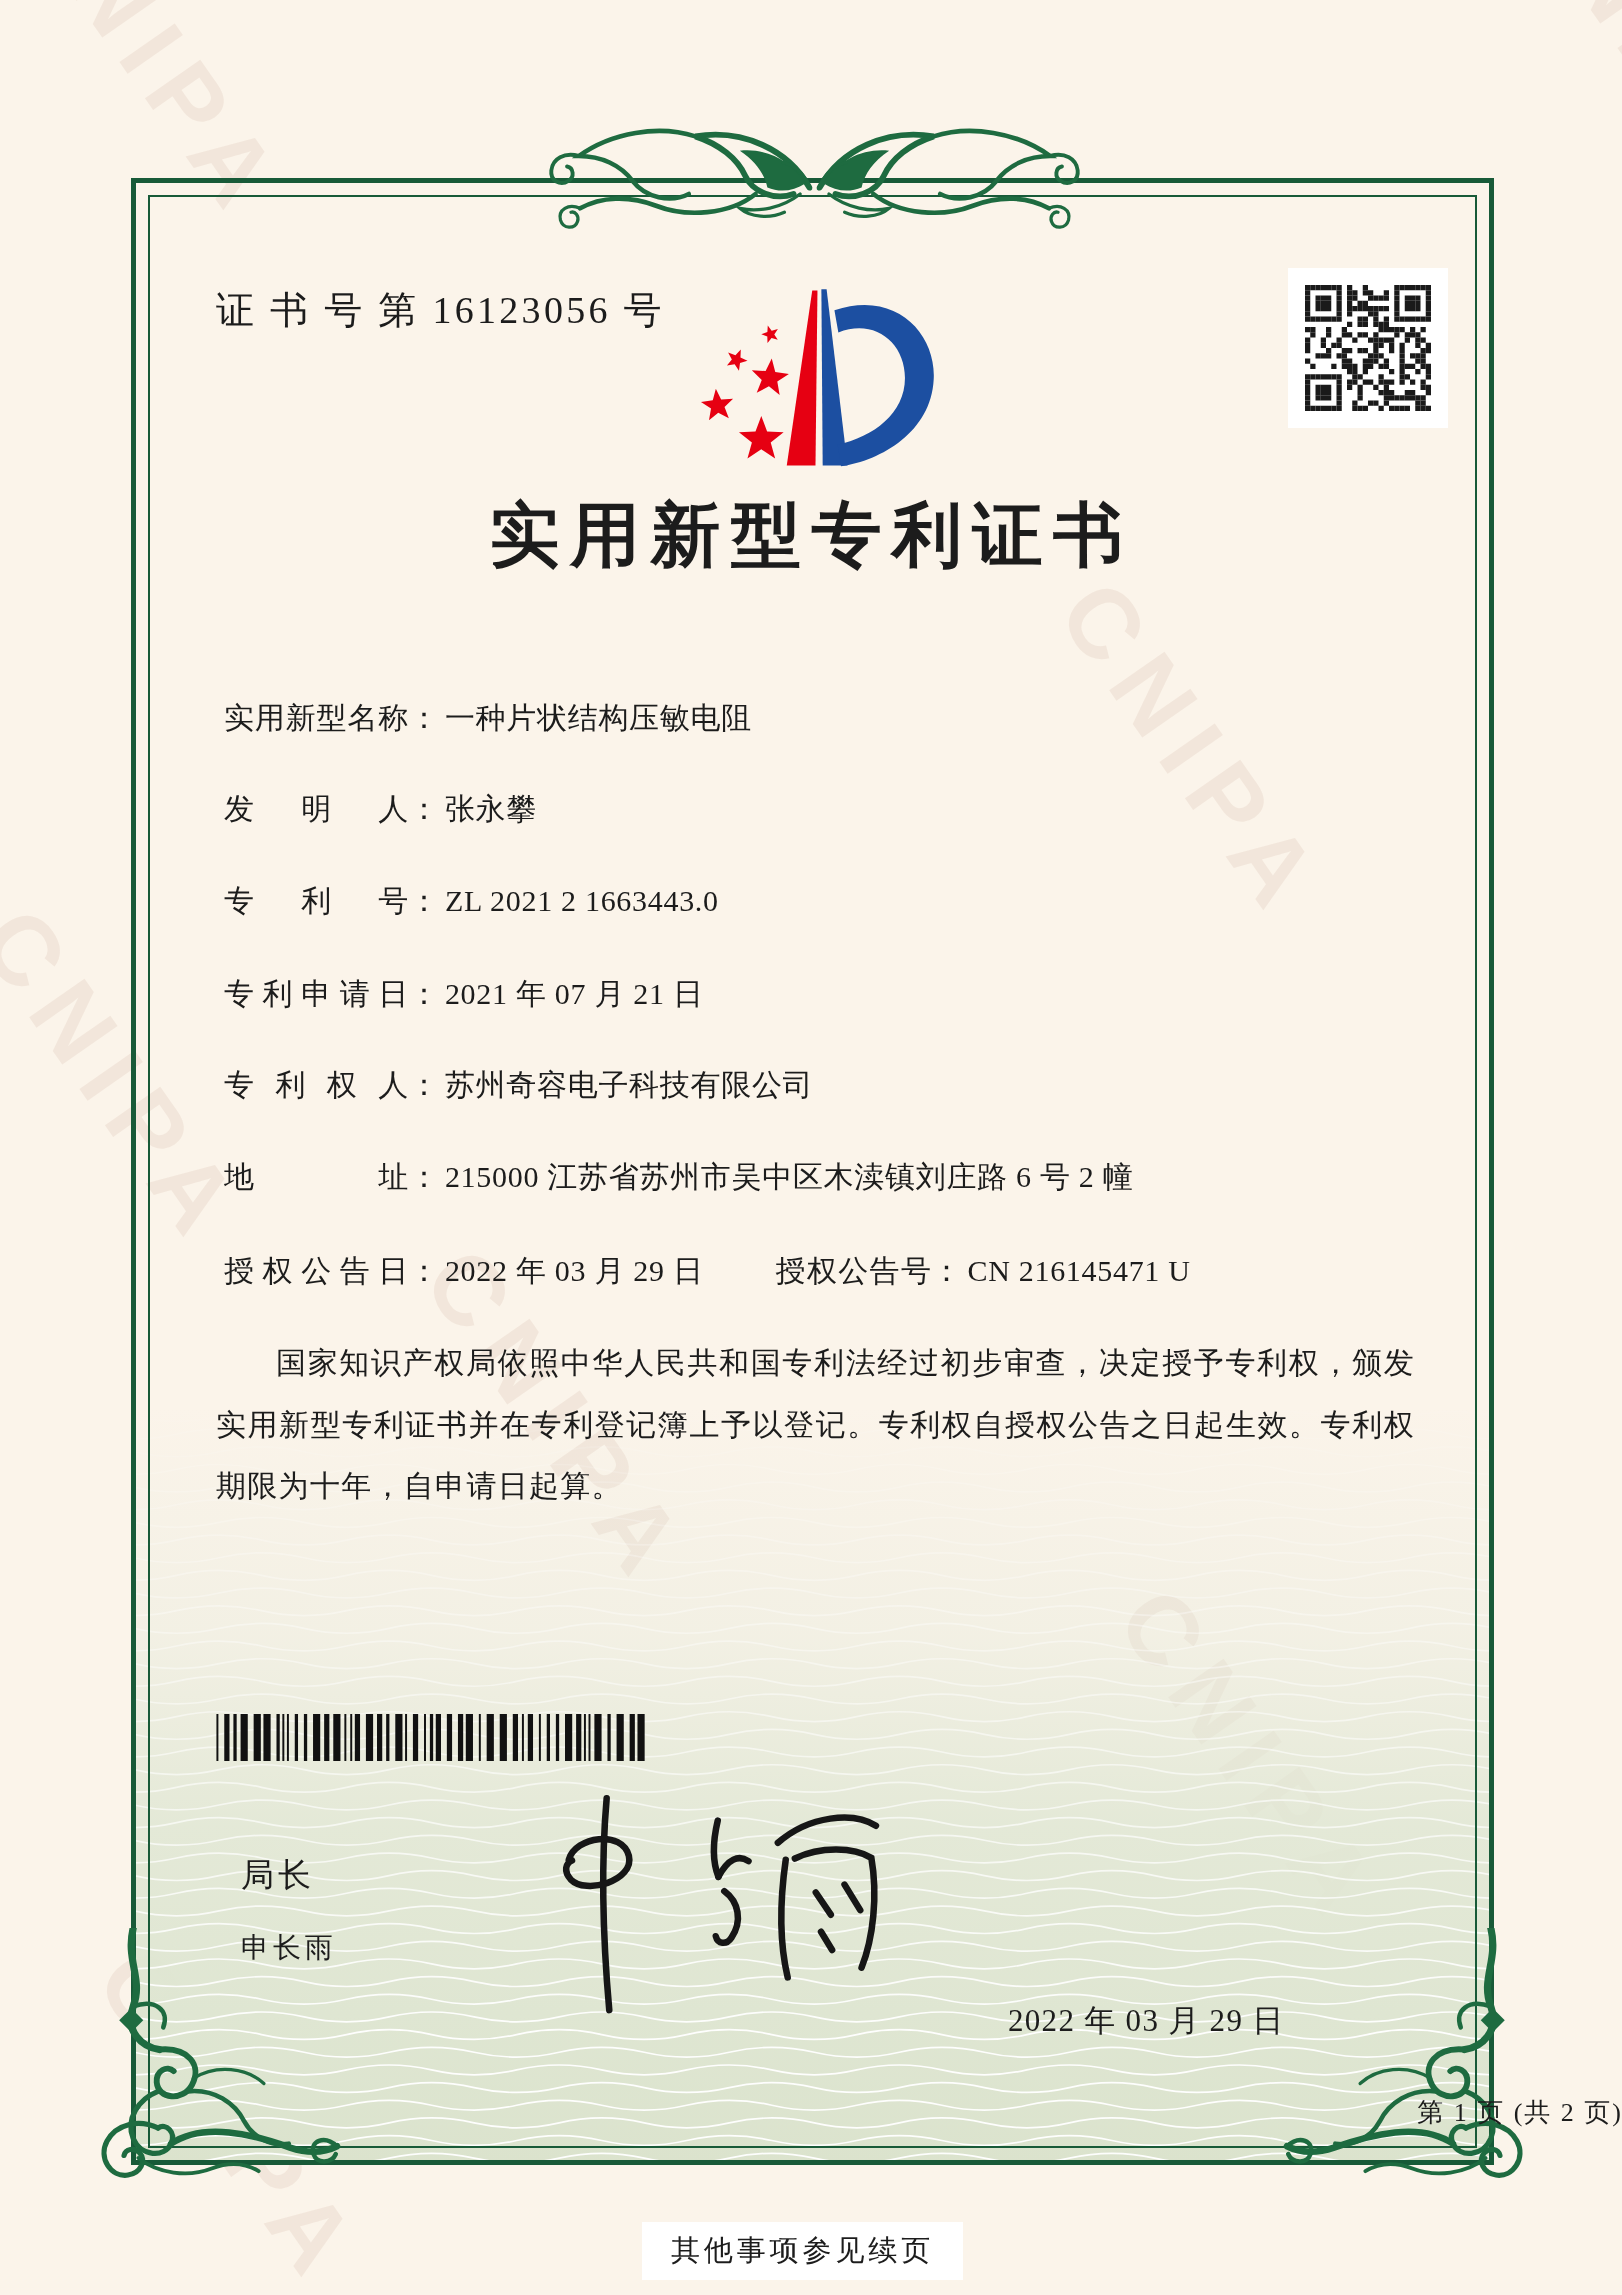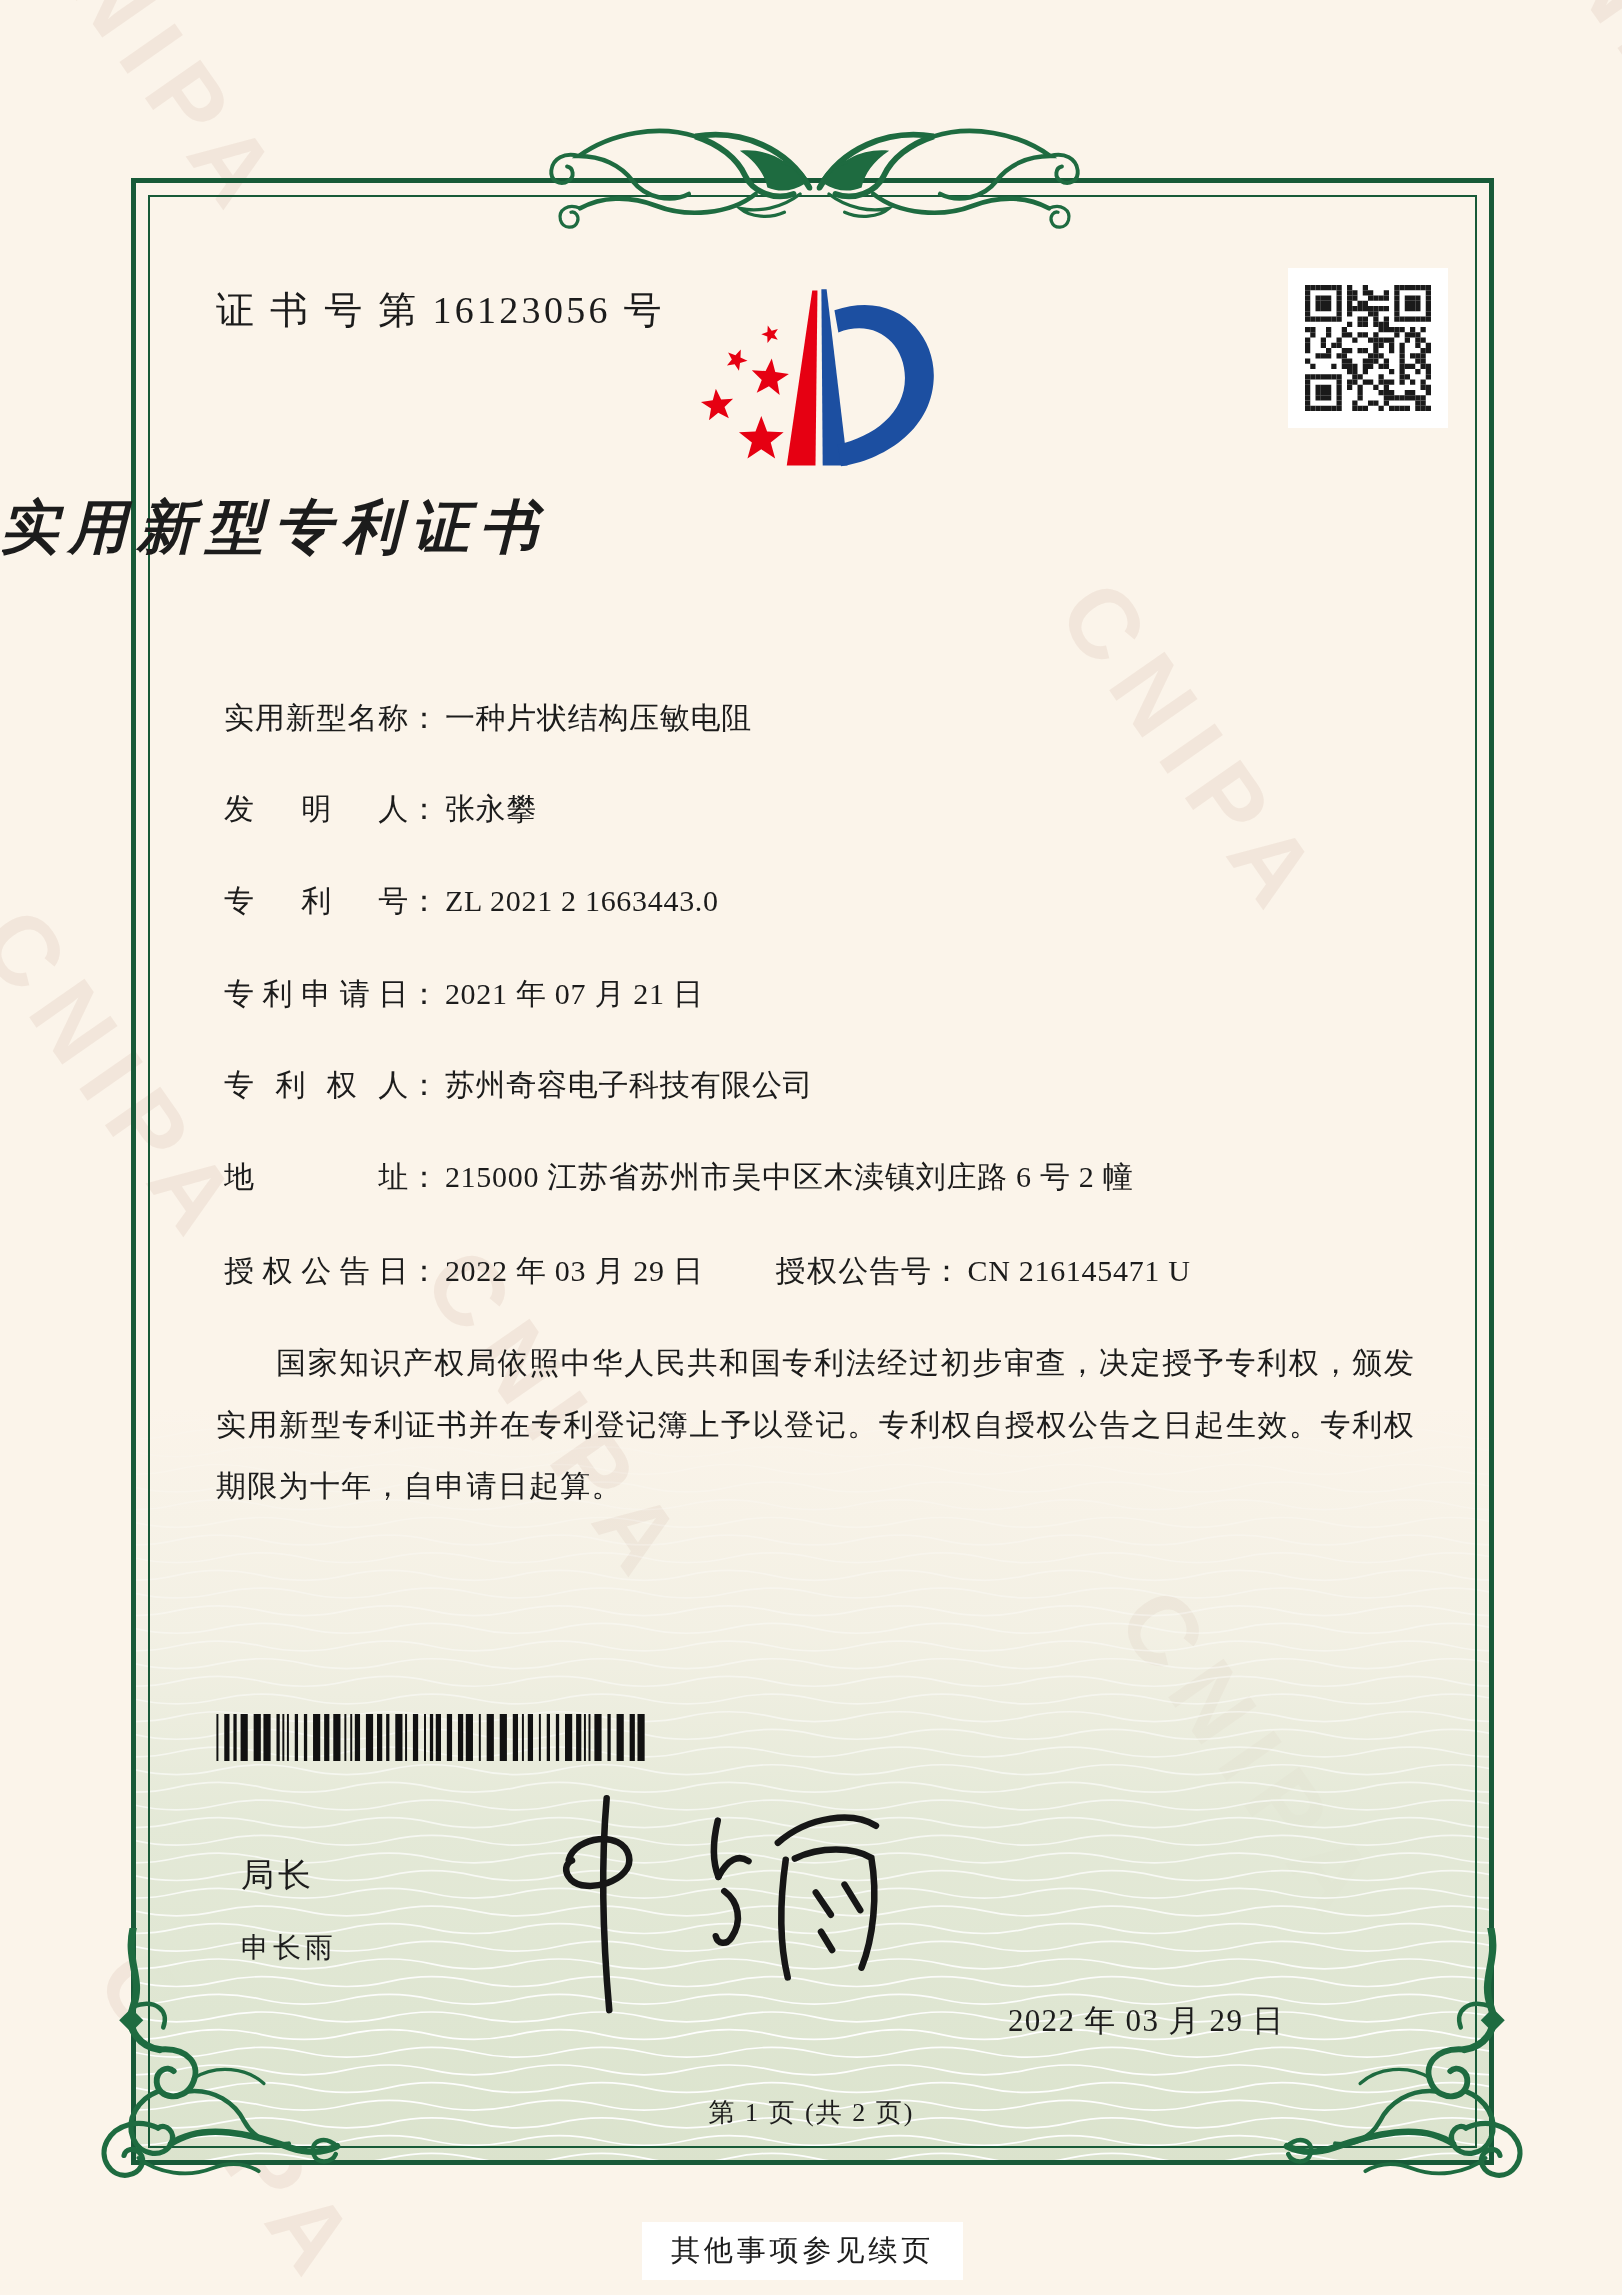--- a/index.html
+++ b/index.html
@@ -40,22 +40,22 @@
   
   .cert-no{
     left:216px;top:285px;font-size:38px;letter-spacing:3.3px;z-index:3;
   }
   .logo-box{left:696px;top:280px;width:239px;height:191px;z-index:3;}
   .qr-box{
     left:1288px;top:268px;width:160px;height:160px;background:#ffffff;z-index:3;
     display:flex;align-items:center;justify-content:center;
   }
   .title{
-    left:0;top:489px;width:1623px;text-align:left;z-index:3;
-    font-size:58px;font-weight:bold;letter-spacing:10.5px;font-style:italic;
+    left:0;top:489px;width:1623px;text-align:center;z-index:3;
+    font-size:70px;font-weight:bold;letter-spacing:10.5px;
   }
   
   .field-row{
     left:224px;width:1256px;height:42px;font-size:30px;z-index:3;
     white-space:nowrap;letter-spacing:0.7px;
   }
   .f-label{
     display:inline-block;width:185px;vertical-align:bottom;
     text-align:justify;text-align-last:justify;
   }
@@ -72,21 +72,21 @@
   
   .barcode{left:216px;top:1714px;width:433px;height:47px;z-index:3;}
   
   .signer-title{left:241px;top:1853px;font-size:33px;z-index:3;
     font-family:"Liberation Sans","DejaVu Sans",sans-serif;font-weight:500;letter-spacing:3.9px;}
   .signer-name{left:241px;top:1929px;font-size:28px;z-index:3;
     font-family:"Liberation Sans","DejaVu Sans",sans-serif;font-weight:500;letter-spacing:3.9px;}
   .sig-svg{left:523px;top:1780px;z-index:3;}
   .issue-date{left:1008px;top:2000px;font-size:31px;letter-spacing:1.3px;z-index:3;}
   
-  .page-num{left:0;top:2095px;width:1623px;text-align:center;font-size:26px;letter-spacing:2px;z-index:3;}
+  .page-num{left:0;top:2095px;width:1623px;text-align:right;font-size:26px;letter-spacing:2px;z-index:3;}
   .cont-note{
     left:0;top:2222px;width:1605px;text-align:center;z-index:3;
   }
   .cont-note span{
     display:inline-block;background:#ffffff;padding:9.2px 29px;
     font-size:29px;letter-spacing:3.9px;
   }
   .ornament{z-index:3;}
   svg{display:block;}
 </style>

